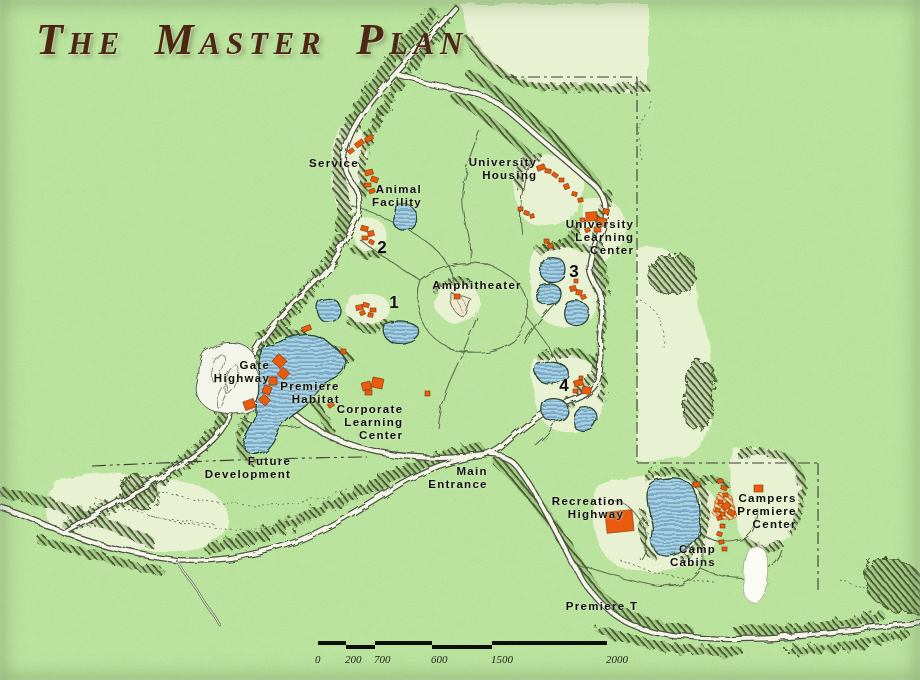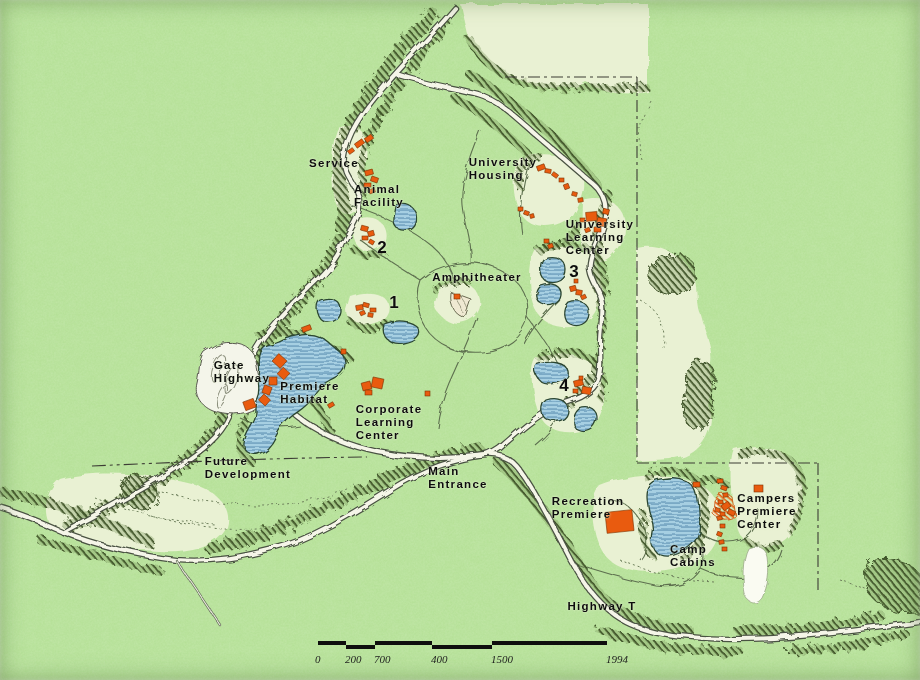--- a/index.html
+++ b/index.html
@@ -7,21 +7,21 @@
        font-family:"Liberation Sans",sans-serif;}
   #art{position:absolute;left:0;top:0;}
   .frame{position:absolute;inset:0;pointer-events:none;
          box-shadow:inset 0 0 22px rgba(80,110,55,.5), inset 0 0 4px rgba(255,255,255,.5);}
   .title{position:absolute;left:36px;top:14px;width:480px;
          font-family:"Liberation Serif",serif;font-style:italic;font-variant:small-caps;
          font-size:44px;font-weight:600;letter-spacing:.13em;word-spacing:.30em;
          color:#4b2714;text-shadow:1px 1px 0 rgba(255,255,255,.35),3px 3px 4px rgba(60,40,10,.30);}
   .lbl{position:absolute;transform:translate(-50%,-50%);
        font:bold 11.5px/1.12 "Liberation Sans",sans-serif;letter-spacing:1.3px;
-       color:#0c0c0c;text-align:left;white-space:pre-line;
+       color:#0c0c0c;text-align:right;white-space:pre-line;
        text-shadow:0 0 3px rgba(235,245,215,.85),0 0 1px rgba(235,245,215,.9);}
   .num{font-size:17px;letter-spacing:0;}
   .sseg{position:absolute;height:4px;background:#0e0e0e;}
   .snum{position:absolute;font:italic 11px "Liberation Serif",serif;color:#1d1d1d;}
 </style>
 </head>
 <body>
 
 <div id="map">
 
@@ -268,62 +268,63 @@
       <rect x="719" y="540" width="5" height="4" transform="rotate(-10 721.5 542)"></rect>
       <rect x="722" y="547" width="5" height="4"></rect>
       <rect x="693" y="482" width="7" height="5"></rect>
       <rect x="754" y="485" width="9" height="7"></rect>
       <rect x="722" y="503" width="8" height="6" transform="rotate(-35 726 506)"></rect>
       <rect x="728" y="510" width="7" height="5" transform="rotate(25 731.5 512.5)"></rect>
       <rect x="720" y="512" width="5" height="4"></rect>
     </g>
   </svg>
 
+  <div class="title">The Master Plan</div>
 
   <div class="lbl" style="left:334px;top:163px">Service</div>
-  <div class="lbl" style="left:379px;top:196px">Animal
+  <div class="lbl" style="left:397px;top:196px">Animal
 Facility</div>
   <div class="lbl" style="left:503px;top:169px">University
 Housing</div>
   <div class="lbl" style="left:600px;top:237px">University
 Learning
 Center</div>
-  <div class="lbl" style="left:477px;top:277px">Amphitheater</div>
+  <div class="lbl" style="left:477px;top:285px">Amphitheater</div>
   <div class="lbl num" style="left:394px;top:303px">1</div>
   <div class="lbl num" style="left:382px;top:248px">2</div>
   <div class="lbl num" style="left:574px;top:272px">3</div>
   <div class="lbl num" style="left:564px;top:386px">4</div>
   <div class="lbl" style="left:242px;top:372px">Gate
 Highway</div>
   <div class="lbl" style="left:310px;top:393px">Premiere
 Habitat</div>
-  <div class="lbl" style="left:389px;top:422px">Corporate
+  <div class="lbl" style="left:370px;top:422px">Corporate
 Learning
 Center</div>
   <div class="lbl" style="left:248px;top:468px">Future
 Development</div>
   <div class="lbl" style="left:458px;top:478px">Main
 Entrance</div>
   <div class="lbl" style="left:588px;top:508px">Recreation
-Premiere</div>
+Highway</div>
   <div class="lbl" style="left:767px;top:511px">Campers
 Premiere
 Center</div>
   <div class="lbl" style="left:693px;top:556px">Camp
 Cabins</div>
-  <div class="lbl" style="left:602px;top:606px">Highway T</div>
+  <div class="lbl" style="left:602px;top:606px">Premiere T</div>
 
   <div>
     <div class="sseg" style="left:318px;top:641px;width:28px"></div>
     <div class="sseg" style="left:346px;top:645px;width:29px"></div>
     <div class="sseg" style="left:375px;top:641px;width:57px"></div>
     <div class="sseg" style="left:432px;top:645px;width:60px"></div>
     <div class="sseg" style="left:492px;top:641px;width:115px"></div>
     <span class="snum" style="left:315px;top:653px">0</span>
     <span class="snum" style="left:345px;top:653px">200</span>
     <span class="snum" style="left:374px;top:653px">700</span>
-    <span class="snum" style="left:431px;top:653px">400</span>
+    <span class="snum" style="left:431px;top:653px">600</span>
     <span class="snum" style="left:491px;top:653px">1500</span>
-    <span class="snum" style="left:606px;top:653px">1994</span>
+    <span class="snum" style="left:606px;top:653px">2000</span>
   </div>
 
   <div class="frame"></div>
 </div>
 
 </body></html>

